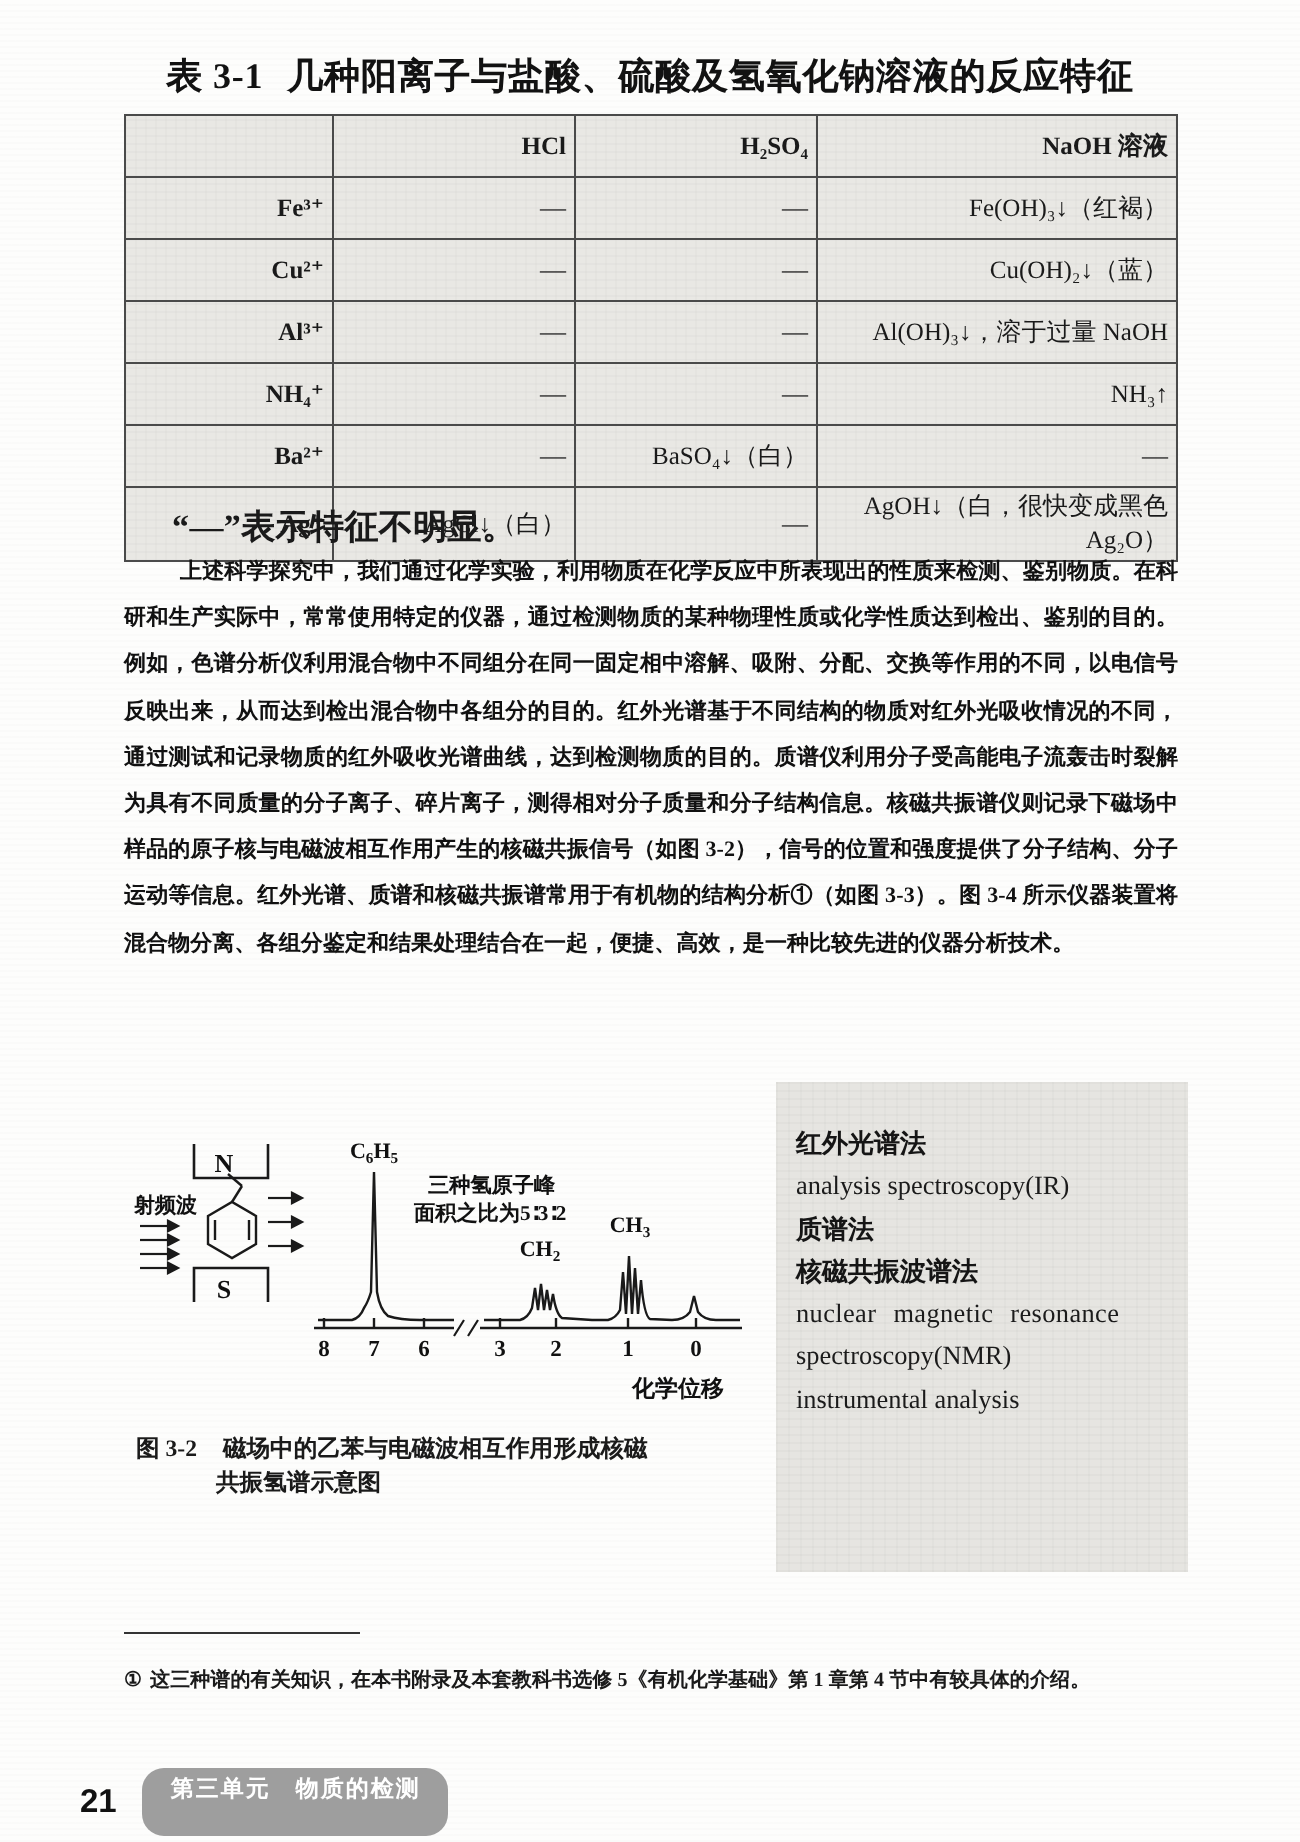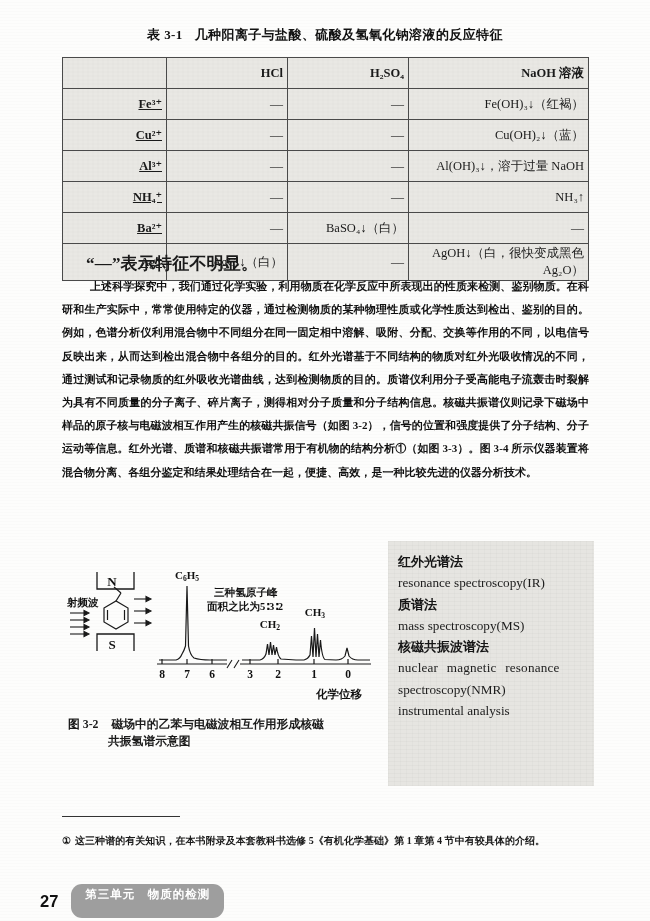--- a/index.html
+++ b/index.html
@@ -23,21 +23,21 @@
       #fdfdfc;
   }
 
   
   .table-caption {
     position: absolute;
     left: 0; right: 0;
     top: 26px;
     text-align: center;
     font-weight: bold;
-    font-size: 13px;
+    font-size: 18px;
     letter-spacing: 0.4px;
     color: #121212;
   }
   .table-caption .cap-num { margin-right: 12px; }
 
   
   .tbl-wrap {
     position: absolute;
     left: 62px;
     top: 57px;
@@ -60,21 +60,20 @@
     padding: 1px 4px;
     font-weight: normal;
   }
   table.ion-table .colhead {
     font-weight: bold;
     font-size: 12.5px;
   }
   table.ion-table .ioncell {
     font-weight: bold;
     width: 95px;
-    text-decoration: underline;
   }
   table.ion-table .c-hcl { width: 112px; }
   table.ion-table .c-h2so4 { width: 112px; }
   .dash { font-size: 13px; }
 
   
   .note-line {
     position: absolute;
     left: 86px;
     top: 252px;
@@ -120,21 +119,21 @@
   .vocab-box {
     position: absolute;
     left: 388px;
     top: 541px;
     width: 206px;
     height: 245px;
     background:
       repeating-linear-gradient(0deg, rgba(0,0,0,0.022) 0px, rgba(0,0,0,0.022) 1px, rgba(0,0,0,0) 1px, rgba(0,0,0,0) 4px),
       repeating-linear-gradient(90deg, rgba(0,0,0,0.018) 0px, rgba(0,0,0,0.018) 1px, rgba(0,0,0,0) 1px, rgba(0,0,0,0) 6px),
       #e6e5e1;
-    padding: 10px 10px 0 10px;
+    padding: 20px 10px 0 10px;
     box-sizing: border-box;
   }
   .vocab-zh {
     font-size: 13px;
     font-weight: bold;
     line-height: 21px;
     color: #151515;
   }
   .vocab-en {
     font-size: 13.2px;
@@ -349,32 +348,31 @@
   </div>
 
   <div class="fig-caption">
     <span>图 3-2</span>
     <span style="margin-left:10px">磁场中的乙苯与电磁波相互作用形成核磁</span>
     <span class="l2">共振氢谱示意图</span>
   </div>
 
   <div class="vocab-box">
     <div class="vocab-zh">红外光谱法</div>
-    <div class="vocab-en">resonance spectroscopy(IR)</div>
+    <div class="vocab-en">analysis spectroscopy(IR)</div>
     <div class="vocab-zh">质谱法</div>
-    <div class="vocab-en">mass spectroscopy(MS)</div>
     <div class="vocab-zh">核磁共振波谱法</div>
     <div class="vocab-en spread">nuclear  magnetic  resonance</div>
     <div class="vocab-en">spectroscopy(NMR)</div>
     <div class="vocab-en">instrumental analysis</div>
   </div>
 
   <div class="fn-rule"></div>
   <div class="footnote">
     <span class="fn-mark">①</span><span>这三种谱的有关知识，在本书附录及本套教科书选修 5《有机化学基础》第 1 章第 4 节中有较具体的介绍。</span>
   </div>
 
   <div class="footer">
-    <span class="pg-num">27</span>
+    <span class="pg-num">21</span>
     <span class="pg-badge">第三单元　物质的检测</span>
   </div>
 
 </div>
 
 </body></html>

